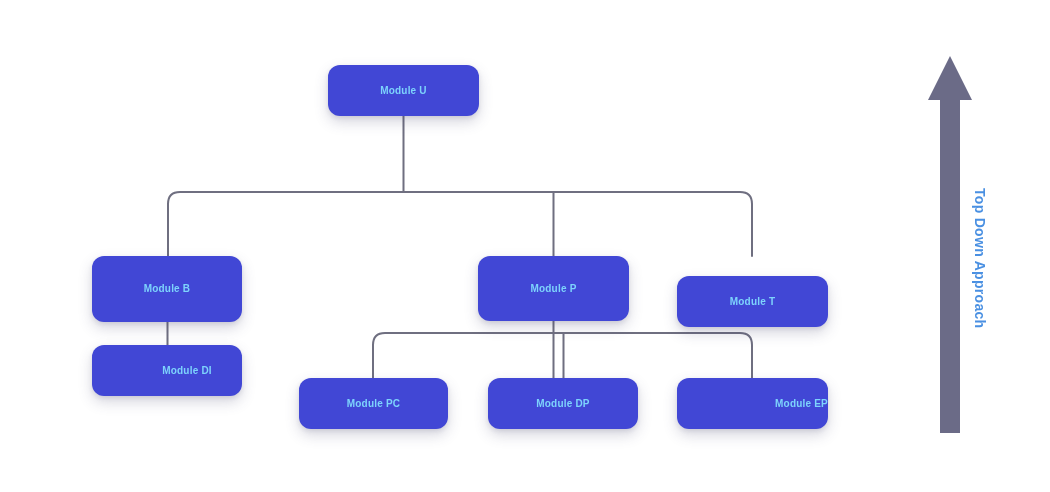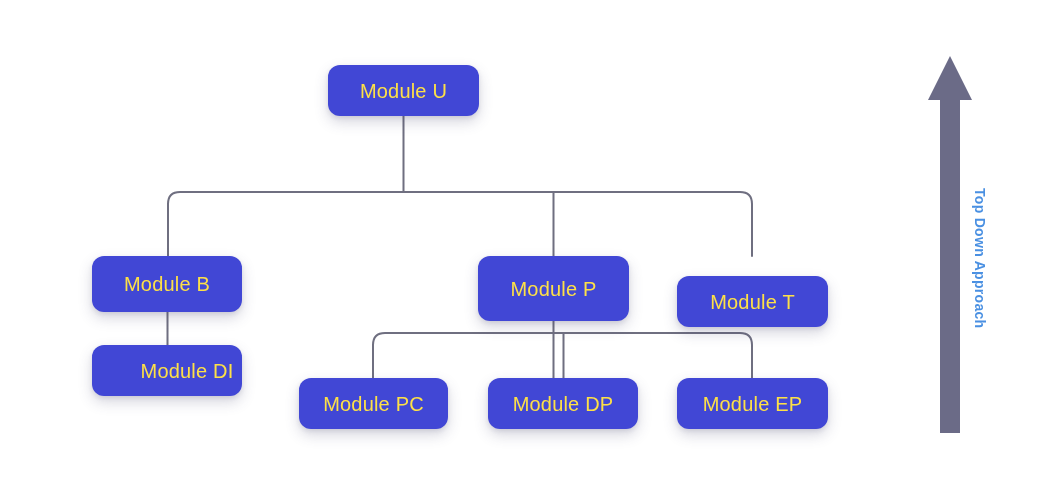--- a/index.html
+++ b/index.html
@@ -43,24 +43,24 @@
     display: flex;
     align-items: center;
     justify-content: center;
     box-sizing: border-box;
     background: #4147d5;
     border-radius: 12px;
     box-shadow: 0 6px 14px rgba(70, 70, 110, 0.22),
                 0 2px 4px rgba(70, 70, 110, 0.12);
   }
   .node-label {
-    color: #fde047;
+    color: #7dd3fc;
     font-family: "Liberation Sans", sans-serif;
-    font-size: 20px;
-    font-weight: 400;
+    font-size: 10px;
+    font-weight: 700;
     letter-spacing: 0.2px;
     line-height: 1;
     white-space: nowrap;
     user-select: none;
   }
   
   #arrow-group {
     position: absolute;
     z-index: 2;
   }
@@ -106,21 +106,21 @@
 
     <line x1="553.5" y1="333" x2="553.5" y2="378"></line>
 
     <path d="M 563.5 333 L 740 333 Q 752 333 752 345 L 752 378"></path>
   </svg>
 
   <div class="node" style="left:328px; top:65px; width:151px; height:51px;">
     <span class="node-label">Module U</span>
   </div>
 
-  <div class="node" style="left:92px; top:256px; width:150px; height:56px;">
+  <div class="node" style="left:92px; top:256px; width:150px; height:66px;">
     <span class="node-label">Module B</span>
   </div>
 
   <div class="node" style="left:478px; top:256px; width:151px; height:65px;">
     <span class="node-label">Module P</span>
   </div>
 
   <div class="node" style="left:677px; top:256px; width:151px; height:51px;margin-top:20px;">
     <span class="node-label">Module T</span>
   </div>
@@ -130,21 +130,21 @@
   </div>
 
   <div class="node" style="left:488px; top:378px; width:150px; height:51px;">
     <span class="node-label">Module DP</span>
   </div>
 
   <div class="node" style="left:299px; top:378px; width:149px; height:51px;">
     <span class="node-label">Module PC</span>
   </div>
 
-  <div class="node" style="left:677px; top:378px; width:151px; height:51px;">
+  <div class="node" style="left:677px; top:378px; width:151px; height:51px;justify-content:flex-end;">
     <span class="node-label">Module EP</span>
   </div>
 
   <div id="arrow-group" style="left:918px; top:52px;">
     <svg id="arrow-svg" width="64" height="385" viewBox="0 0 64 385">
       <path d="M 32 4 L 54 48 L 42 48 L 42 381 L 22 381 L 22 48 L 10 48 Z" fill="#6b6b87"></path>
     </svg>
   </div>
 
   <div id="approach-label" style="left:988px; top:188px;">Top Down Approach</div>

